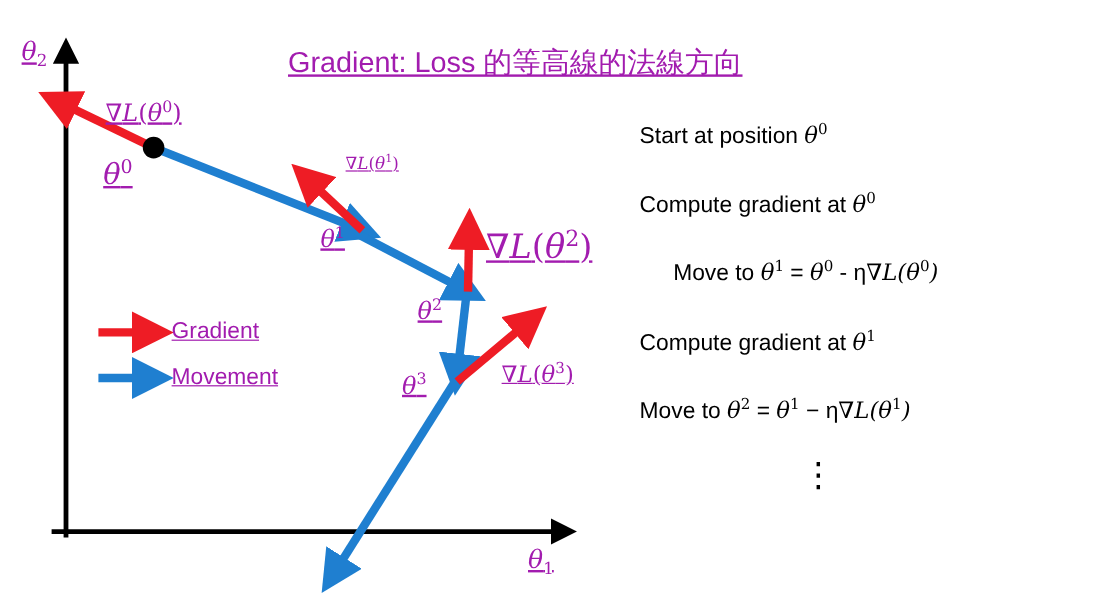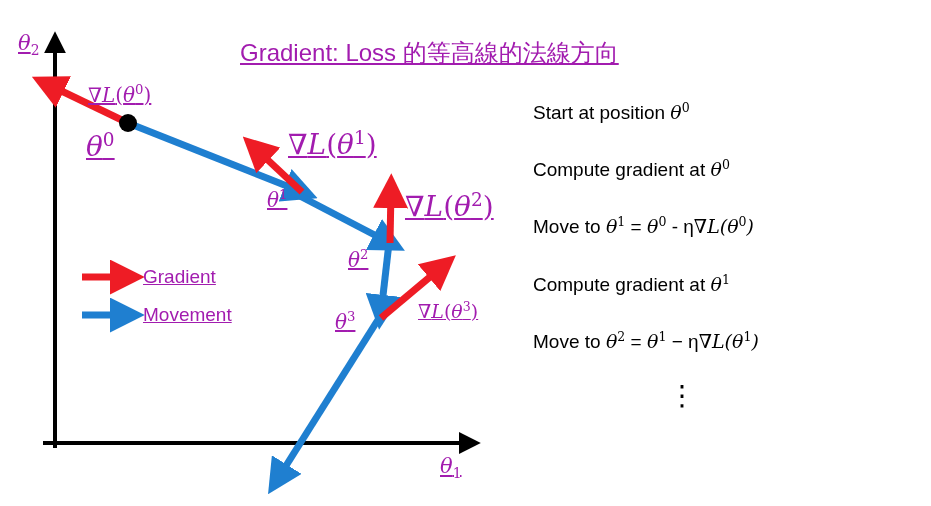--- a/index.html
+++ b/index.html
@@ -47,43 +47,43 @@
     font-style: normal;
   }
   #title {
     left: 240px;
     top: 40px;
     font-size: 24px;
   }
   #axis-y-label { left: 18px; top: 32px; font-size: 21px; }
   #axis-x-label { left: 440px; top: 455px; font-size: 21px; }
 
-  #lab-t0 { left: 86px; top: 130px; font-size: 28px; }
+  #lab-t0 { left: 86px; top: 130px; font-size: 24px; }
   #lab-t1 { left: 267px; top: 188px; font-size: 20px; }
   #lab-t2 { left: 348px; top: 248px; font-size: 20px; }
   #lab-t3 { left: 335px; top: 310px; font-size: 20px; }
 
   #grad-t0 { left: 88px; top: 72px; font-size: 20px; margin-top: 11px; }
-  #grad-t1 { left: 288px; top: 128px; font-size: 28px; }
+  #grad-t1 { left: 288px; top: 128px; font-size: 14px; }
   #grad-t2 { left: 405px; top: 190px; font-size: 28px; }
   #grad-t3 { left: 418px; top: 300px; font-size: 19px; }
 
   #legend-gradient-label { left: 143px; top: 267px; font-size: 19px; }
   #legend-movement-label { left: 143px; top: 305px; font-size: 19px; }
 
   .step {
     position: absolute;
     left: 533px;
     font-size: 19px;
     color: #000000;
     white-space: nowrap;
   }
   #step-0 { top: 100px; }
   #step-1 { top: 157px; }
-  #step-2 { top: 214px; }
+  #step-2 { top: 214px; margin-left: 28px; }
   #step-3 { top: 272px; }
   #step-4 { top: 329px; }
   #vdots {
     position: absolute;
     left: 668px;
     top: 388px;
     font-size: 28px;
     letter-spacing: 0;
     color: #000000;
     line-height: 0.55;

